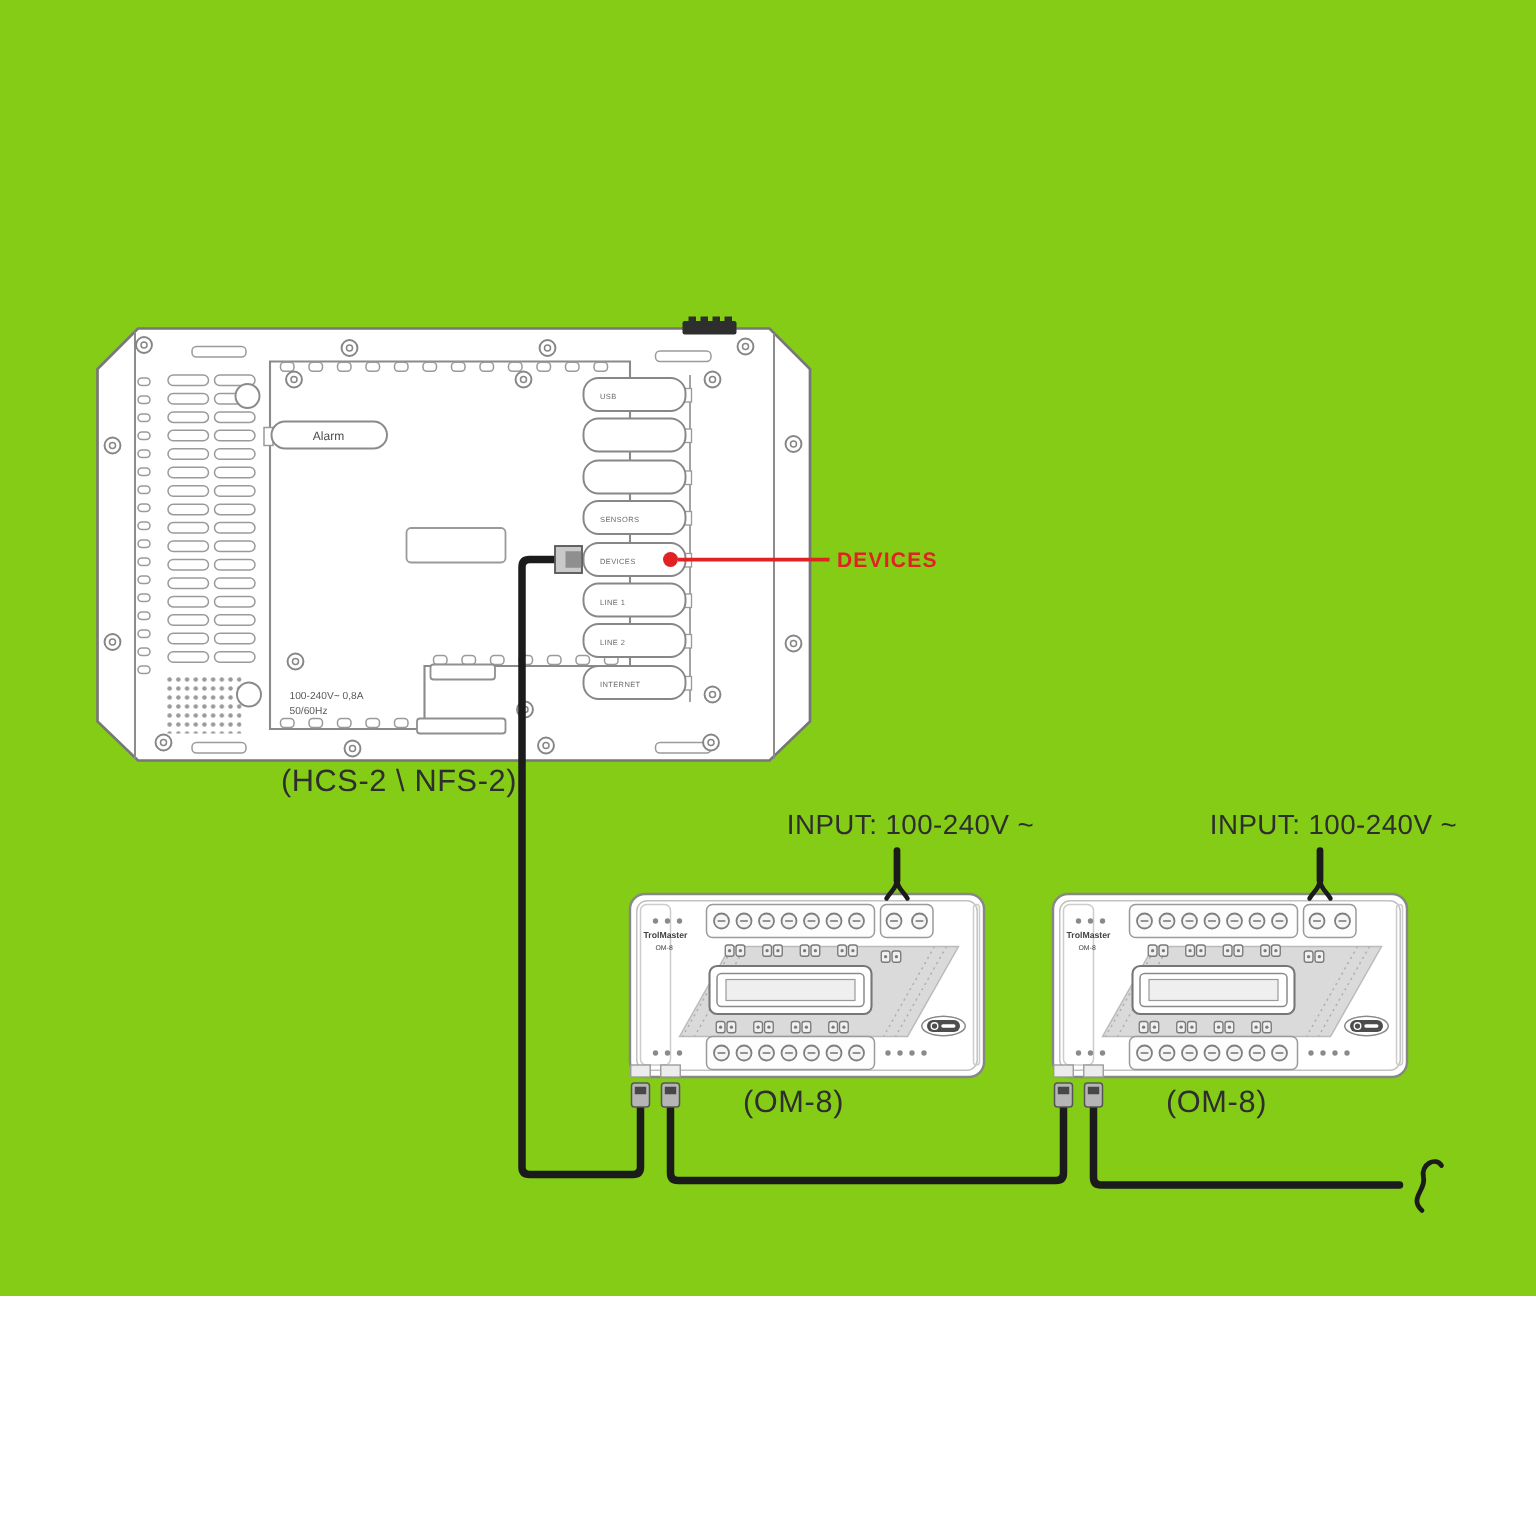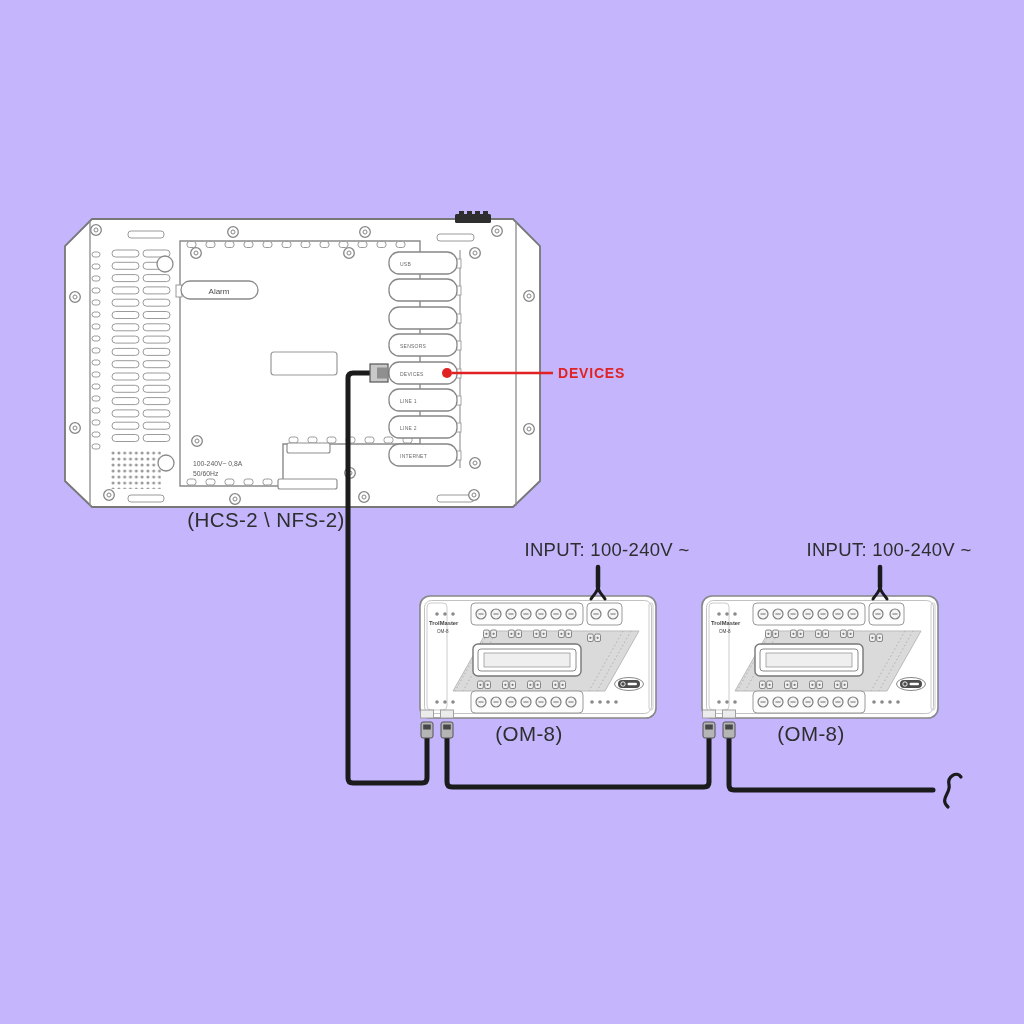--- a/index.html
+++ b/index.html
@@ -1,16 +1,16 @@
 <!DOCTYPE html>
 <html><head>
 <meta charset="utf-8">
 <style>
   html,body{margin:0;padding:0;background:#fff;}
-  #stage{position:relative;width:1024px;height:1024px;background:#c4b5fd;overflow:hidden;}
+  #stage{position:relative;width:1024px;height:864px;background:#84cc16;overflow:hidden;}
   svg{position:absolute;left:0;top:0;}
   text{font-family:"Liberation Sans","DejaVu Sans",sans-serif;}
   .cap{font-size:20.5px;fill:#2e2e2e;letter-spacing:.4px;}
   .inp{font-size:18.5px;fill:#2e2e2e;letter-spacing:.3px;}
   .portlbl{font-size:5px;fill:#6a6a6a;letter-spacing:.25px;}
   .tiny{font-size:6.8px;fill:#5a5a5a;}
   .alarm{font-size:8px;fill:#4a4a4a;}
   .brand{font-size:5.8px;font-weight:bold;fill:#444;}
   .model{font-size:4.6px;fill:#444;}
   .callout{font-size:14px;font-weight:bold;fill:#e02222;letter-spacing:.8px;}

